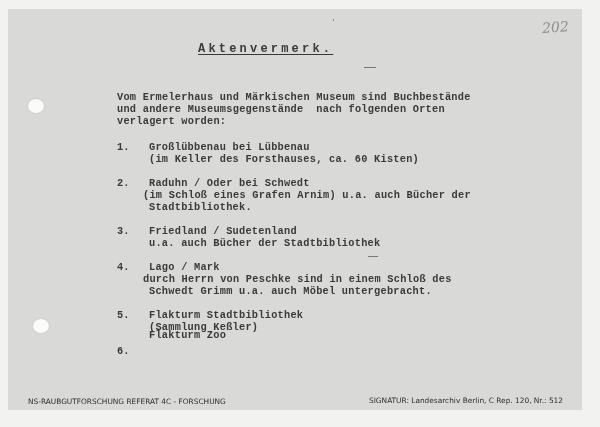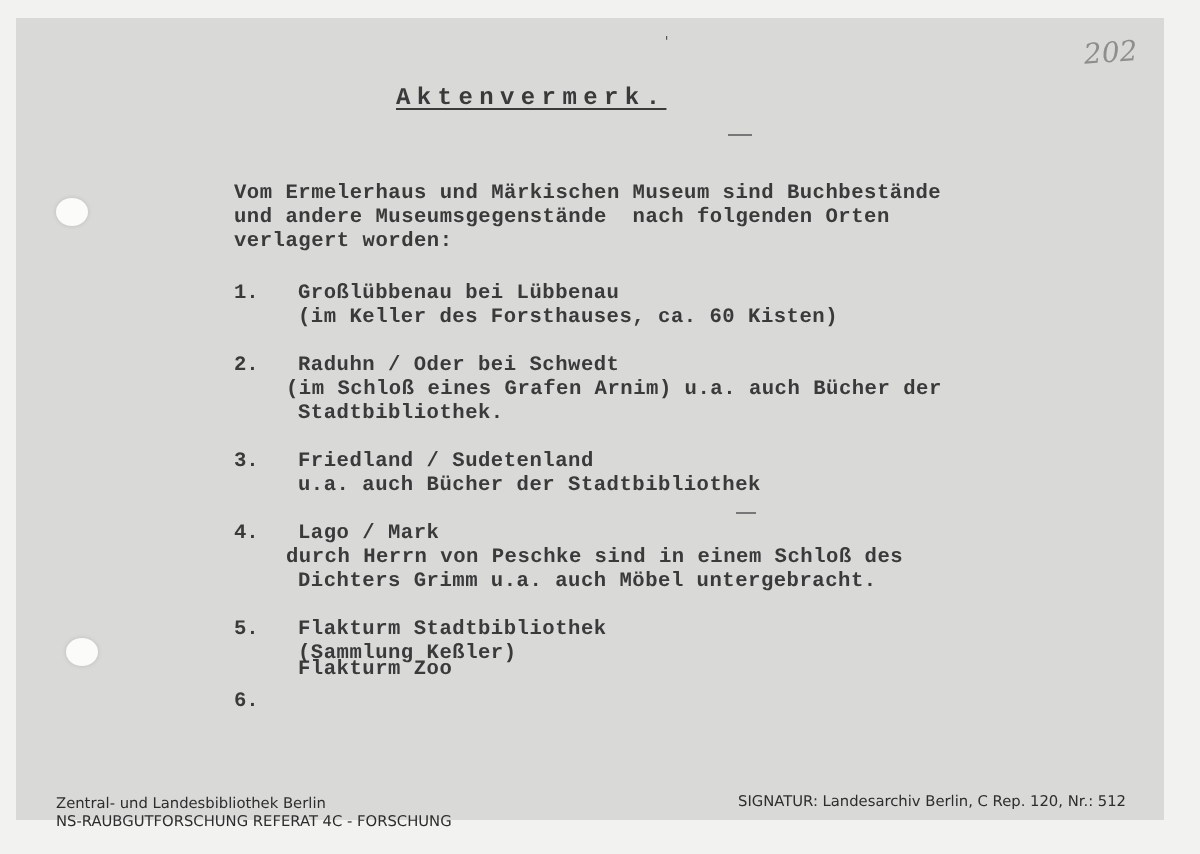--- a/index.html
+++ b/index.html
@@ -81,32 +81,31 @@
     <div class="typed" style="left:149px; top:225px;">Friedland / Sudetenland</div>
     <div class="typed" style="left:149px; top:237px;">u.a. auch Bücher der Stadtbibliothek</div>
   </div>
 
   <div class="dash" style="left:368px; top:256px; width:10px;"></div>
 
   <div>
     <span class="item-num" style="top:261px;">4.</span>
     <div class="typed" style="left:149px; top:261px;">Lago / Mark</div>
     <div class="typed" style="left:143px; top:273px;">durch Herrn von Peschke sind in einem Schloß des</div>
-    <div class="typed" style="left:149px; top:285px;">Dichters Grimm u.a. auch Möbel untergebracht.</div>
+    <div class="typed" style="left:149px; top:285px;">Schwedt Grimm u.a. auch Möbel untergebracht.</div>
   </div>
 
   <div>
     <span class="item-num" style="top:309px;">5.</span>
     <div class="typed" style="left:149px; top:309px;">Flakturm Stadtbibliothek</div>
     <div class="typed" style="left:149px; top:321px;">(Sammlung Keßler)</div>
   </div>
 
   <div>
     <span class="item-num" style="top:345px;">6.</span>
     <div class="typed" style="left:149px; top:329px;">Flakturm Zoo</div>
   </div>
 </div>
 
 <div class="footer" style="left:28px; top:398px;">
-  <div>Zentral- und Landesbibliothek Berlin</div>
   <div>NS-RAUBGUTFORSCHUNG REFERAT 4C - FORSCHUNG</div>
 </div>
 <div class="footer" style="left:369px; top:397px;">SIGNATUR: Landesarchiv Berlin, C Rep. 120, Nr.: 512</div>
 
 </body></html>

